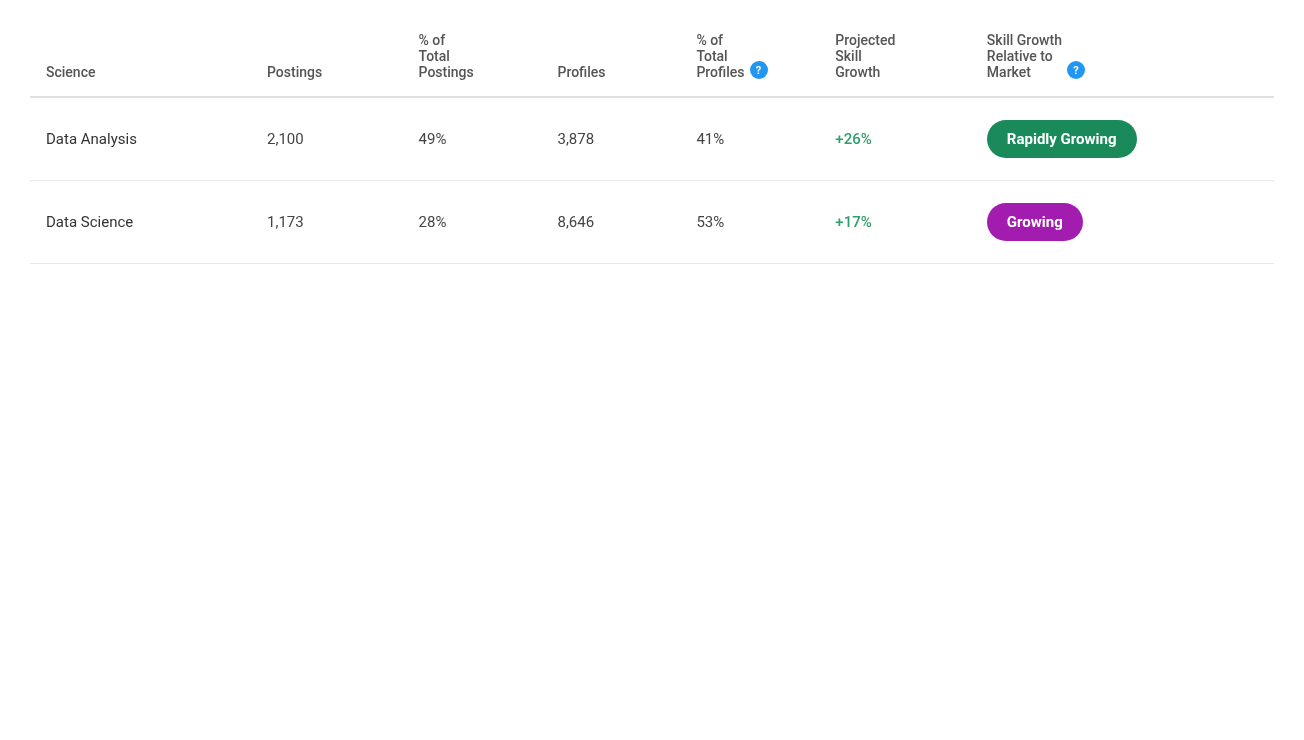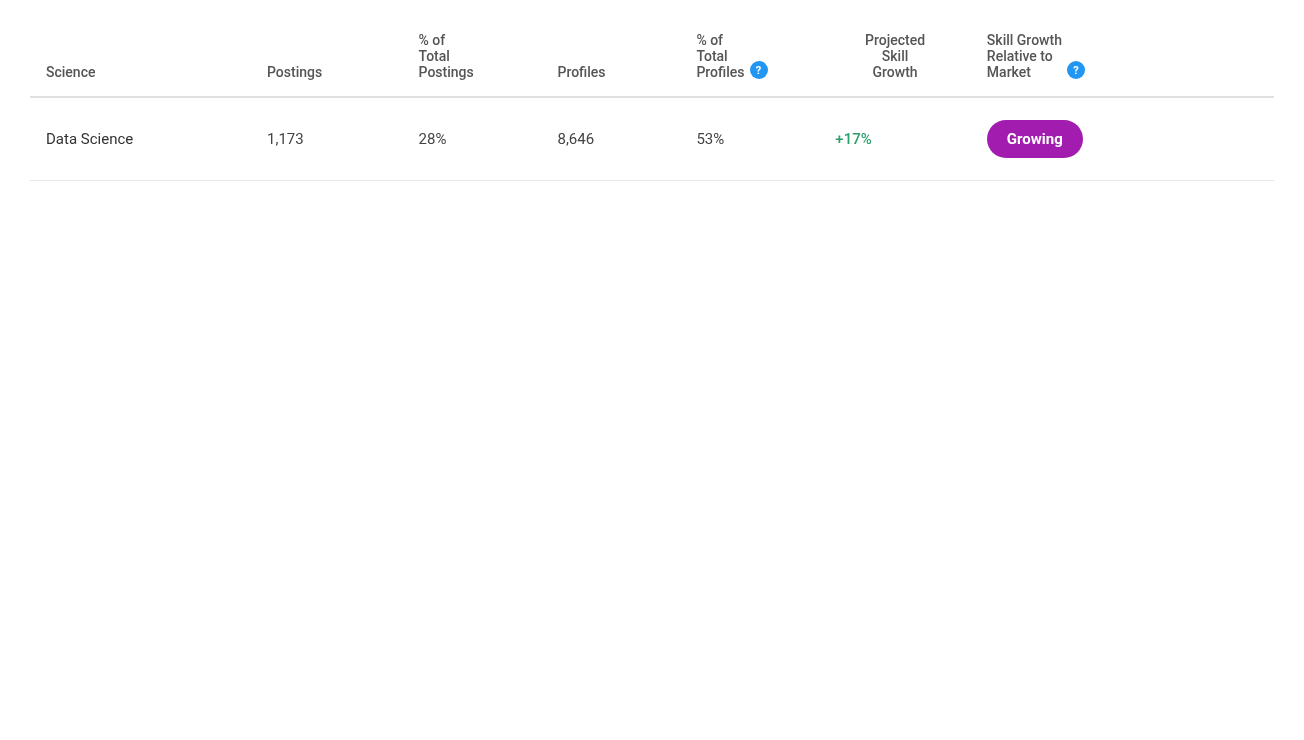--- a/index.html
+++ b/index.html
@@ -90,21 +90,21 @@
     }
     .badge-growing {
       background: #a21caf;
       color: #fff;
     }
     th.col-skills { width: 175px; }
     th.col-postings { width: 120px; }
     th.col-pct-postings { width: 110px; }
     th.col-profiles { width: 110px; }
     th.col-pct-profiles { width: 110px; }
-    th.col-projected { width: 120px; text-align: center; }
+    th.col-projected { width: 120px; }
     th.col-skill-growth { width: 240px; }
   </style>
 </head>
 <body>
 
 <div class="table-container">
   <table>
     <thead>
       <tr>
         <th class="col-skills">
@@ -130,20 +130,31 @@
         </th>
         <th class="col-skill-growth">
           <div class="th-inner">
             <span>Skill Growth<br>Relative to<br>Market</span>
             <span class="help-icon">?</span>
           </div>
         </th>
       </tr>
     </thead>
     <tbody id="table-body">
+    <tr>
+      <td class="skill-name">Data Analysis</td>
+      <td class="number">2,100</td>
+      <td class="number">49%</td>
+      <td class="number">3,878</td>
+      <td class="number">41%</td>
+      <td class="growth">+26%</td>
+      <td class="badge-cell">
+        <span class="badge badge-rapidly-growing">Rapidly Growing</span>
+      </td>
+    </tr>
         <tr>
       <td class="skill-name">Data Science</td>
       <td class="number">1,173</td>
       <td class="number">28%</td>
       <td class="number">8,646</td>
       <td class="number">53%</td>
       <td class="growth">+17%</td>
       <td class="badge-cell">
         <span class="badge badge-growing">Growing</span>
       </td>

